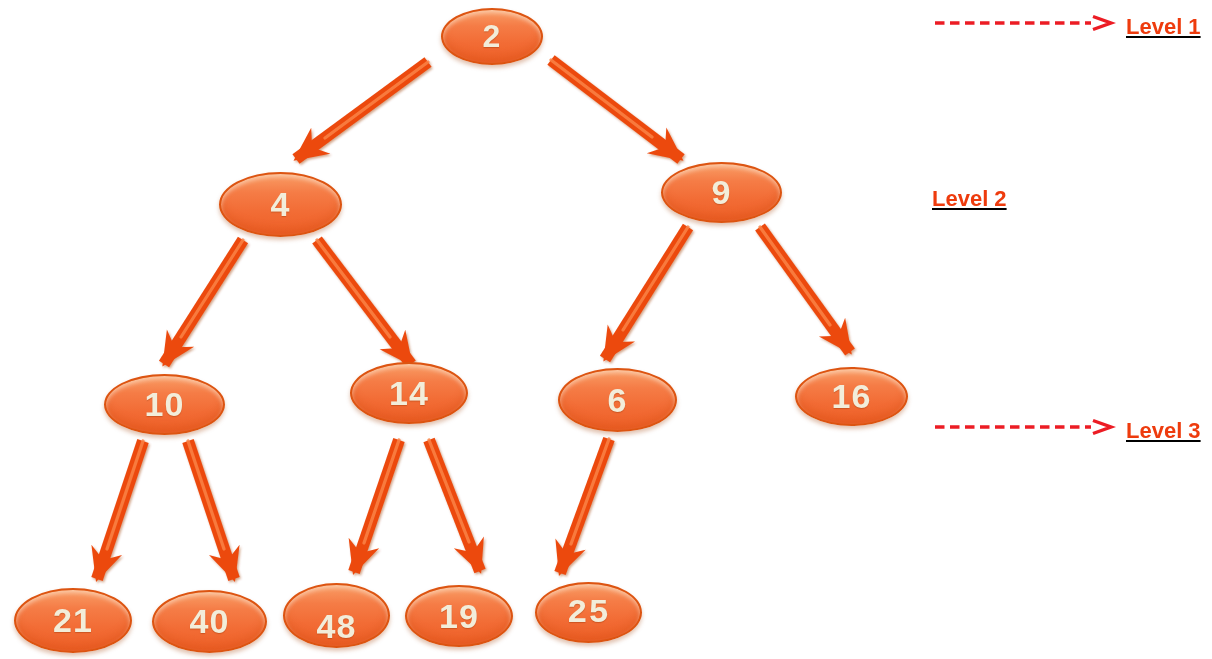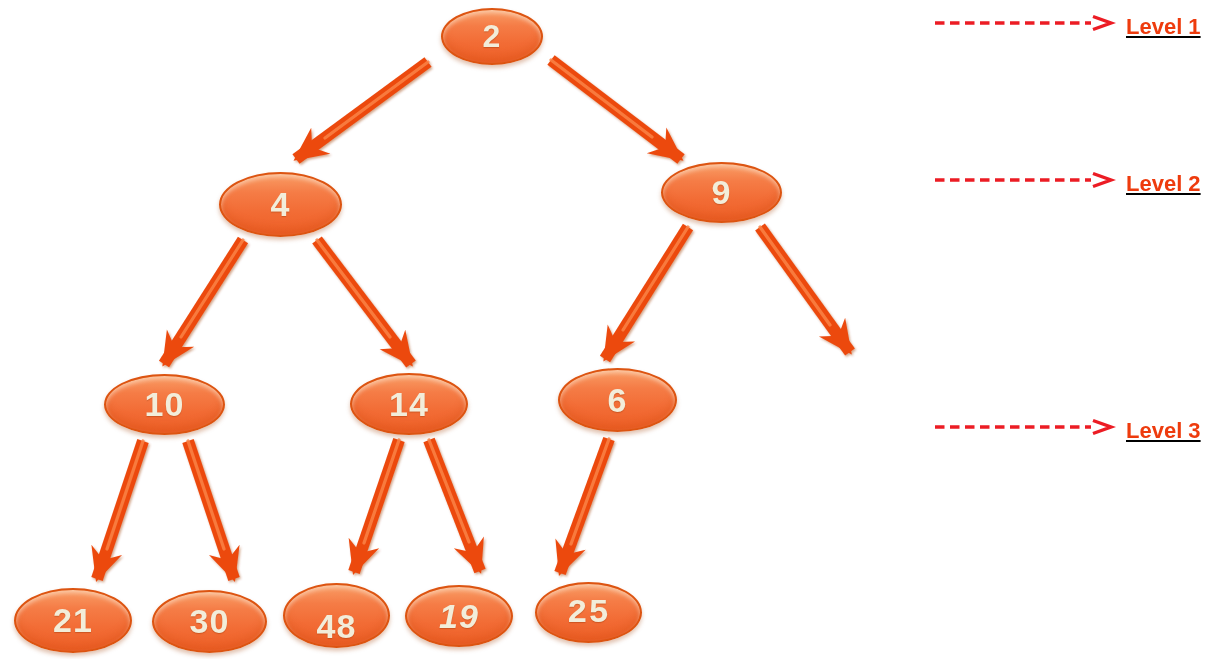--- a/index.html
+++ b/index.html
@@ -115,50 +115,53 @@
   </div>
   <div class="node" style="left:219px;top:172px;width:123px;height:65px;">
     <span class="node-label">4</span>
   </div>
   <div class="node" style="left:661px;top:162px;width:121px;height:61px;">
     <span class="node-label">9</span>
   </div>
   <div class="node" style="left:104px;top:374px;width:121px;height:61px;justify-content:center;">
     <span class="node-label">10</span>
   </div>
-  <div class="node" style="left:350px;top:373px;width:118px;height:62px;">
+  <div class="node" style="left:350px;top:362px;width:118px;height:62px;">
     <span class="node-label">14</span>
   </div>
   <div class="node" style="left:558px;top:368px;width:119px;height:64px;">
     <span class="node-label">6</span>
   </div>
+  <div class="node" style="left:795px;top:367px;width:113px;height:59px;">
+    <span class="node-label">16</span>
+  </div>
   <div class="node" style="left:14px;top:588px;width:118px;height:65px;">
     <span class="node-label">21</span>
   </div>
   <div class="node" style="left:152px;top:590px;width:115px;height:63px;">
-    <span class="node-label">30</span>
+    <span class="node-label">40</span>
   </div>
   <div class="node" style="left:283px;top:583px;width:107px;height:65px;align-items:flex-end;">
     <span class="node-label">48</span>
   </div>
-  <div class="node" style="left:405px;top:585px;width:108px;height:62px;font-style:italic;">
+  <div class="node" style="left:405px;top:585px;width:108px;height:62px;">
     <span class="node-label">19</span>
   </div>
   <div class="node" style="left:535px;top:582px;width:107px;height:61px;font-family:Liberation Mono, monospace;">
     <span class="node-label">25</span>
   </div>
 
   <div class="level-row" style="top:14px;">
     <svg class="dash-arrow" width="186" height="18">
       <line x1="3" y1="9" x2="159" y2="9" stroke="#ec1c24" stroke-width="3.4" stroke-dasharray="9.5 5.5"></line>
       <path d="M161,2.5 L179,9 L161,15.5" fill="none" stroke="#ec1c24" stroke-width="3.4"></path>
     </svg>
     <span class="level-label">Level 1</span>
   </div>
-  <div class="level-row" style="top:171px;">
+  <div class="level-row" style="top:178px;flex-direction:column;">
     <svg class="dash-arrow" width="186" height="18">
       <line x1="3" y1="9" x2="159" y2="9" stroke="#ec1c24" stroke-width="3.4" stroke-dasharray="9.5 5.5"></line>
       <path d="M161,2.5 L179,9 L161,15.5" fill="none" stroke="#ec1c24" stroke-width="3.4"></path>
     </svg>
     <span class="level-label">Level 2</span>
   </div>
   <div class="level-row" style="top:382px;margin-top:36px;">
     <svg class="dash-arrow" width="186" height="18">
       <line x1="3" y1="9" x2="159" y2="9" stroke="#ec1c24" stroke-width="3.4" stroke-dasharray="9.5 5.5"></line>
       <path d="M161,2.5 L179,9 L161,15.5" fill="none" stroke="#ec1c24" stroke-width="3.4"></path>

